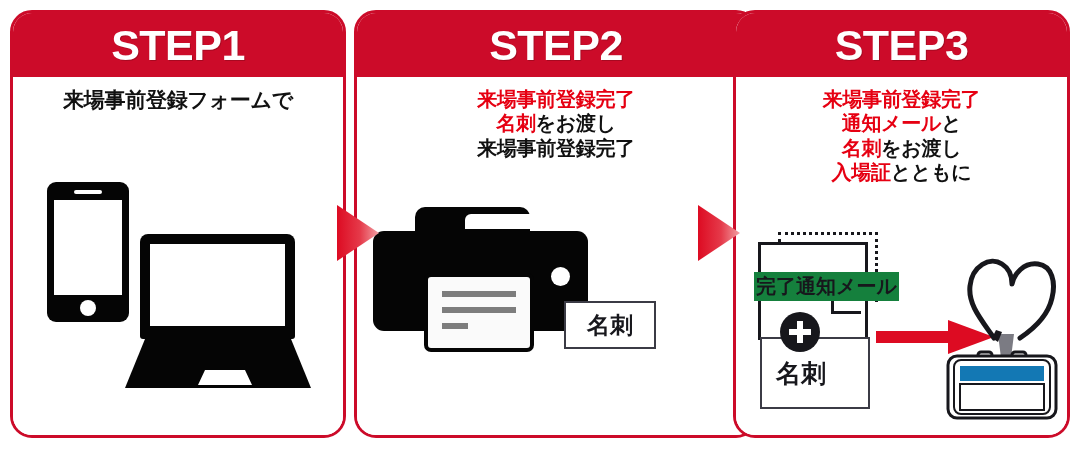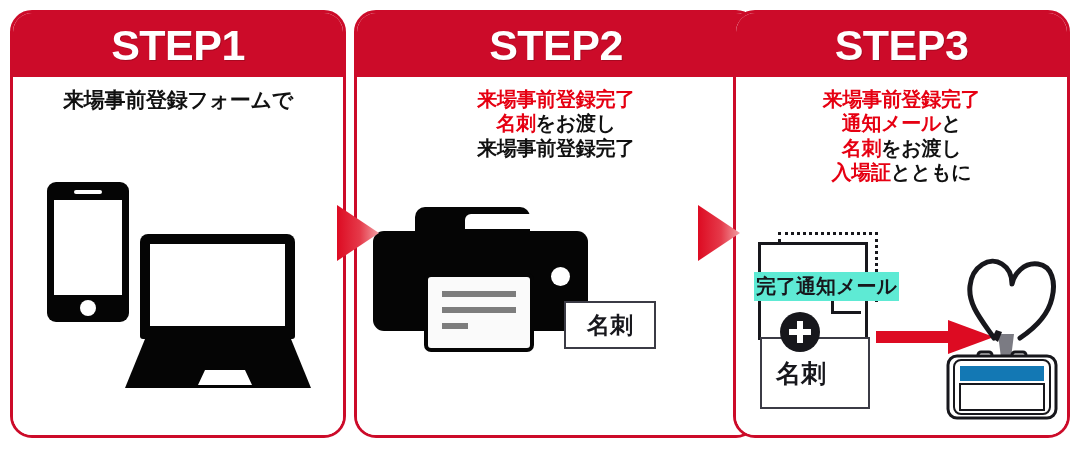--- a/index.html
+++ b/index.html
@@ -235,21 +235,21 @@
     box-sizing: border-box;
     background: transparent;
   }
   .doc-mail-label {
     position: absolute;
     left: 18px; top: 40px;
     font-size: 20px;
     font-weight: bold;
     color: #17171c;
     white-space: nowrap;
-    background: #5eead4;
+    background: #15803d;
     padding: 1px 2px;
   }
   .doc-hook {
     position: absolute;
     left: 95px; top: 66px;
     width: 30px; height: 16px;
     border-left: 3px solid #17171c;
     border-bottom: 3px solid #17171c;
     box-sizing: border-box;
   }

